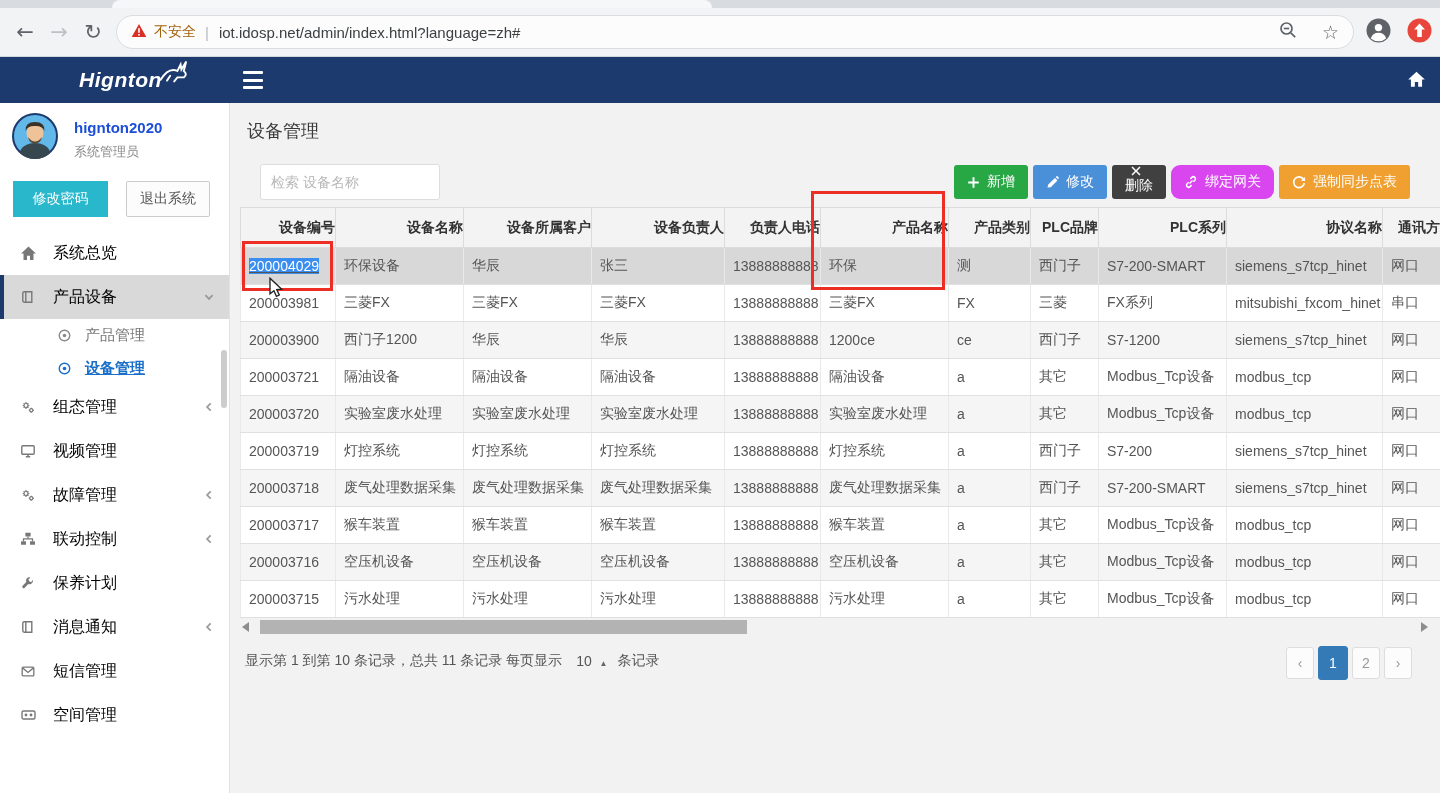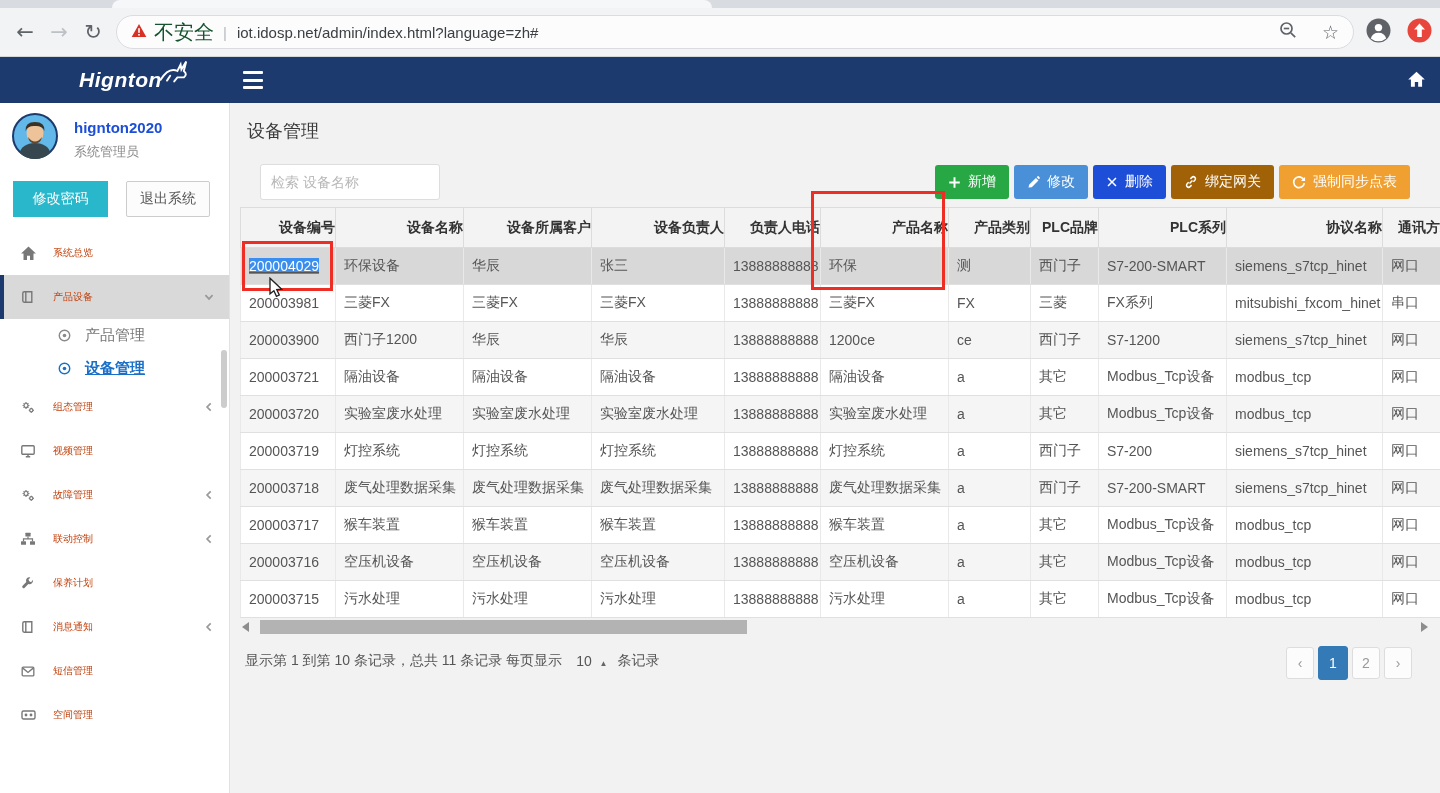--- a/index.html
+++ b/index.html
@@ -7,21 +7,21 @@
   .screen { position:relative; width:1440px; height:793px; overflow:hidden; background:#fff; }
 
   
   .tabstrip { position:absolute; left:0; top:0; width:1440px; height:8px; background:#d8dbdf; }
   .tabstrip .tab { position:absolute; left:112px; top:0; width:600px; height:8px; background:#f6f7f8; border-radius:9px 9px 0 0; }
   .chrome { position:absolute; left:0; top:8px; width:1440px; height:49px; background:#f2f3f5; border-bottom:1px solid #d4d7da; display:flex; align-items:center; }
   .nav-ic { font-size:21px; color:#5f6368; width:34px; text-align:center; cursor:pointer; font-family:"DejaVu Sans",sans-serif; }
   .nav-ic.disabled { color:#bdc1c6; }
   .urlbox { position:relative; margin-left:6px; width:1238px; height:34px; background:#fcfcfd; border:1px solid #dadce0; border-radius:17px; display:flex; align-items:center; padding:0 14px; }
   .warn-tri { margin-right:7px; }
-  .warn-txt { color:#14532d; font-size:20px; margin-right:9px; }
+  .warn-txt { color:#a16207; font-size:14px; margin-right:9px; }
   .url-sep { color:#b6b9bd; font-size:15px; margin-right:10px; }
   .url-txt { color:#3c4043; font-size:15px; }
   .urlbox .right-ics { margin-left:auto; display:flex; align-items:center; gap:24px; }
   .star { font-size:19px; color:#5f6368; font-family:"DejaVu Sans",sans-serif; }
   .chrome-right { display:flex; align-items:center; gap:16px; margin-left:12px; }
 
   
   .navbar { position:absolute; left:0; top:57px; width:1440px; height:46px; background:#1d3a6e; }
   .logo { position:absolute; left:0; top:0; width:230px; height:46px; display:flex; align-items:center; justify-content:center; color:#fff;padding-left:41px; }
   .logo-text { font-size:21px; font-weight:bold; font-style:italic; letter-spacing:.5px; }
@@ -34,21 +34,21 @@
   .sidebar { position:absolute; left:0; top:103px; width:230px; height:690px; background:#fff; border-right:1px solid #e2e2e2; }
   .userpanel { padding:10px 12px 0 12px; }
   .user-row { display:flex; align-items:flex-start; }
   .user-meta { margin-left:16px; padding-top:6px; }
   .user-name { font-size:15px; font-weight:bold; color:#1d4ed8; }
   .user-role { font-size:13px; color:#8a8a8a; margin-top:7px; }
   .user-btns { display:flex; gap:18px; margin:18px 0 14px 1px; }
   .btn-pwd { width:95px; height:36px; background:#29b7cb; color:#fff; border:none; font-size:14px; border-radius:0; cursor:pointer; }
   .btn-exit { width:84px; height:36px; background:#fcfcfc; color:#555; border:1px solid #ccc; font-size:14px; border-radius:2px; cursor:pointer; }
   .menu { margin-top:8px; }
-  .menu-item { height:44px; display:flex; align-items:center; padding:0 14px 0 20px; color:#c2410c; font-size:10px; cursor:pointer;text-align:right; }
+  .menu-item { height:44px; display:flex; align-items:center; padding:0 14px 0 20px; color:#000000; font-size:16px; cursor:pointer;text-align:right; }
   .menu-item .mi-icon { width:20px; margin-right:13px; color:#787878; display:flex; }
   .menu-item .mi-chev { margin-left:auto; color:#999; display:flex; }
   .menu-item.active { background:#d9d9d9; border-left:4px solid #1d3a6e; padding-left:16px; }
   .submenu-item { height:33px; display:flex; align-items:center; padding-left:57px; color:#787878; font-size:15px; cursor:pointer; }
   .submenu-item .mi-icon { width:18px; margin-right:10px; color:#8a8a8a; display:flex; }
   .submenu-item.active, .submenu-item.active .mi-icon { color:#1a6fc9; }
   .submenu-item.active .sm-label { text-decoration:underline; font-weight:bold; }
   .side-thumb { position:absolute; right:2px; top:247px; width:6px; height:58px; background:#ccc; border-radius:3px; }
 
   
@@ -338,29 +338,29 @@
           <span>新增</span>
         </button>
         <button class="tool-btn" style="background: rgb(74, 144, 217);">
           <span class="b-icon">
             <svg width="13" height="13" viewBox="0 0 16 16">
               <path d="M1.8 14.2 l1-3.6 L11 2.4 l3.1 3.1 -8.2 8.2 z M12 1.4 l2.6 2.6 1-1 a.9.9 0 0 0 0 -1.3 L14.3.4 a.9.9 0 0 0 -1.3 0 z" fill="currentColor"></path>
             </svg>
           </span>
           <span>修改</span>
         </button>
-        <button class="tool-btn" style="background: #1d4ed8;">
+        <button class="tool-btn" style="background: #404040; flex-direction: column;">
           <span class="b-icon">
             <svg width="12" height="12" viewBox="0 0 16 16">
               <path d="M3.4 2 8 6.6 12.6 2 14 3.4 9.4 8 14 12.6 12.6 14 8 9.4 3.4 14 2 12.6 6.6 8 2 3.4z" fill="currentColor"></path>
             </svg>
           </span>
           <span>删除</span>
         </button>
-        <button class="tool-btn" style="background: #a16207;">
+        <button class="tool-btn" style="background: #d946ef; border-radius: 9px;">
           <span class="b-icon">
             <svg width="14" height="14" viewBox="0 0 16 16" fill="none" stroke="currentColor" stroke-width="1.7">
               <path d="M6.3 9.7 l3.4-3.4"></path>
               <path d="M7.3 4.4 l1.7-1.7 a2.4 2.4 0 0 1 3.4 3.4 L10.7 7.8"></path>
               <path d="M8.7 11.6 L7 13.3 a2.4 2.4 0 0 1 -3.4 -3.4 l1.7-1.7"></path>
             </svg>
           </span>
           <span>绑定网关</span>
         </button>
         <button class="tool-btn" style="background: rgb(240, 160, 48);">

